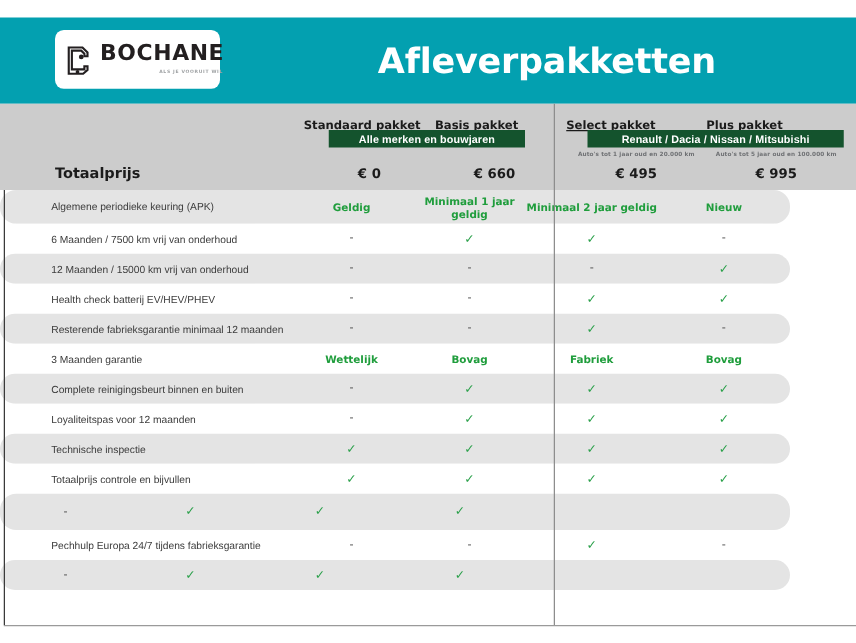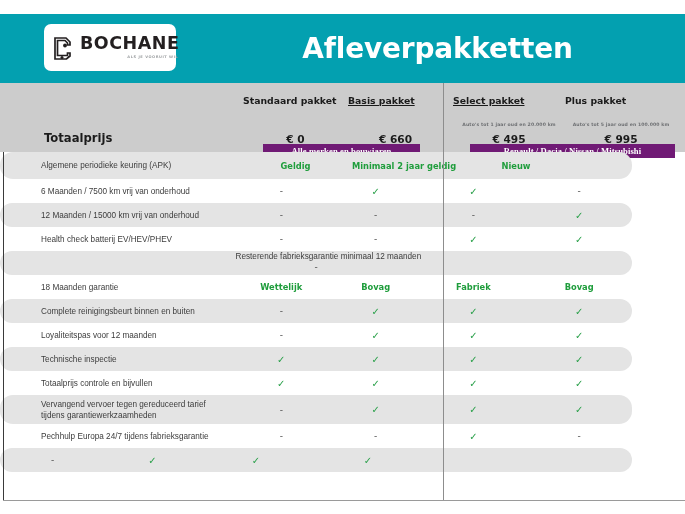--- a/index.html
+++ b/index.html
@@ -127,36 +127,35 @@
     position: absolute;
     text-align: left;
     font-family: "DejaVu Sans", sans-serif;
     font-size: 9.3px;
     font-weight: 700;
     color: #1b1b1b;
     top: 0;
     margin-top: 10px;
   }
   .hdr-name.c1 { left: 243px; width: 105px; }
-  .hdr-name.c2 { left: 348px; width: 95px; text-decoration: underline; }
+  .hdr-name.c2 { left: 348px; width: 95px; }
   .hdr-name.c3 { left: 453px; width: 112px; text-decoration: underline; }
   .hdr-name.c4 { left: 565px; width: 112px; }
 
   .badge {
     position: absolute;
-    background: #701a75;
+    background: #14532d;
     color: #ffffff;
-    font-family: Liberation Serif, serif;
+    font-family: Liberation Sans, sans-serif;
     font-size: 8.6px;
     font-weight: 700;
     text-align: center;
     line-height: 14px;
     height: 14px;
     letter-spacing: 0.1px;
-    margin-top: 40px;
   }
   .badge.left-badge { left: 263px; top: 104px; width: 157px; }
   .badge.right-badge { left: 470px; top: 104px; width: 205px; }
 
   .sub-note {
     position: absolute;
     top: 122px;
     text-align: center;
     font-family: "DejaVu Sans", sans-serif;
     font-size: 4.6px;
@@ -304,20 +303,21 @@
     <div class="price c1">€ 0</div>
     <div class="price c2">€ 660</div>
     <div class="price c3">€ 495</div>
     <div class="price c4">€ 995</div>
   </div>
 
   <div class="table" id="table-body">
       <div class="row alt" style="height: 27px;">
         <div class="cell-label">Algemene periodieke keuring (APK)</div>
         <div class="cell c1">Geldig</div>
+        <div class="cell c2">Minimaal 1 jaar geldig</div>
         <div class="cell c3">Minimaal 2 jaar geldig</div>
         <div class="cell c4">Nieuw</div>
       </div>
       <div class="row plain" style="height: 24px;">
         <div class="cell-label">6 Maanden / 7500 km vrij van onderhoud</div>
         <div class="cell c1 dash">-</div>
         <div class="cell c2 check">✓</div>
         <div class="cell c3 check">✓</div>
         <div class="cell c4 dash">-</div>
       </div>
@@ -328,29 +328,29 @@
         <div class="cell c3 dash">-</div>
         <div class="cell c4 check">✓</div>
       </div>
       <div class="row plain" style="height: 24px;">
         <div class="cell-label">Health check batterij EV/HEV/PHEV</div>
         <div class="cell c1 dash">-</div>
         <div class="cell c2 dash">-</div>
         <div class="cell c3 check">✓</div>
         <div class="cell c4 check">✓</div>
       </div>
-      <div class="row alt" style="height: 24px; flex-direction: column;">
+      <div class="row alt" style="height: 24px;">
         <div class="cell-label">Resterende fabrieksgarantie minimaal 12 maanden</div>
         <div class="cell c1 dash">-</div>
         <div class="cell c2 dash">-</div>
         <div class="cell c3 check">✓</div>
         <div class="cell c4 dash">-</div>
       </div>
       <div class="row plain" style="height: 24px;">
-        <div class="cell-label">18 Maanden  garantie</div>
+        <div class="cell-label">3 Maanden  garantie</div>
         <div class="cell c1">Wettelijk</div>
         <div class="cell c2">Bovag</div>
         <div class="cell c3">Fabriek</div>
         <div class="cell c4">Bovag</div>
       </div>
       <div class="row alt" style="height: 24px;">
         <div class="cell-label">Complete reinigingsbeurt binnen en buiten</div>
         <div class="cell c1 dash">-</div>
         <div class="cell c2 check">✓</div>
         <div class="cell c3 check">✓</div>
@@ -371,21 +371,20 @@
         <div class="cell c4 check">✓</div>
       </div>
       <div class="row plain" style="height: 24px;">
         <div class="cell-label">Totaalprijs controle en bijvullen</div>
         <div class="cell c1 check">✓</div>
         <div class="cell c2 check">✓</div>
         <div class="cell c3 check">✓</div>
         <div class="cell c4 check">✓</div>
       </div>
       <div class="row alt" style="height: 29px;">
-        <div class="cell-label">Vervangend vervoer tegen gereduceerd tarief<br>tijdens garantiewerkzaamheden</div>
         <div class="cell c1 dash">-</div>
         <div class="cell c2 check">✓</div>
         <div class="cell c3 check">✓</div>
         <div class="cell c4 check">✓</div>
       </div>
       <div class="row plain" style="height: 24px;">
         <div class="cell-label">Pechhulp Europa 24/7 tijdens fabrieksgarantie</div>
         <div class="cell c1 dash">-</div>
         <div class="cell c2 dash">-</div>
         <div class="cell c3 check">✓</div>

